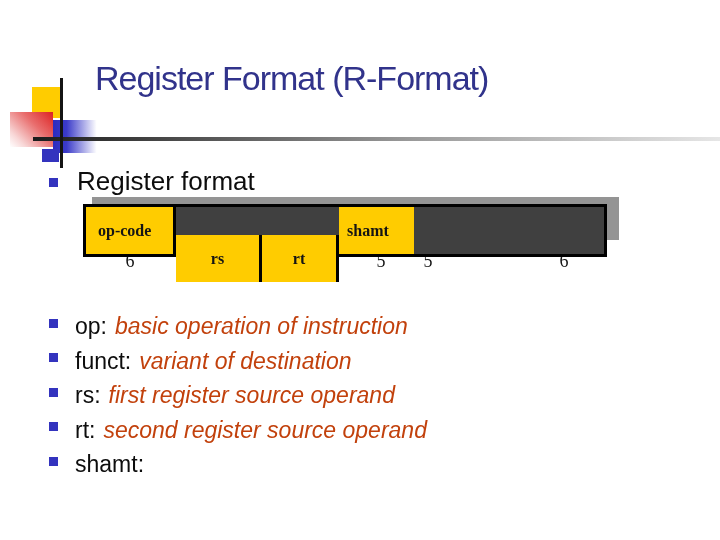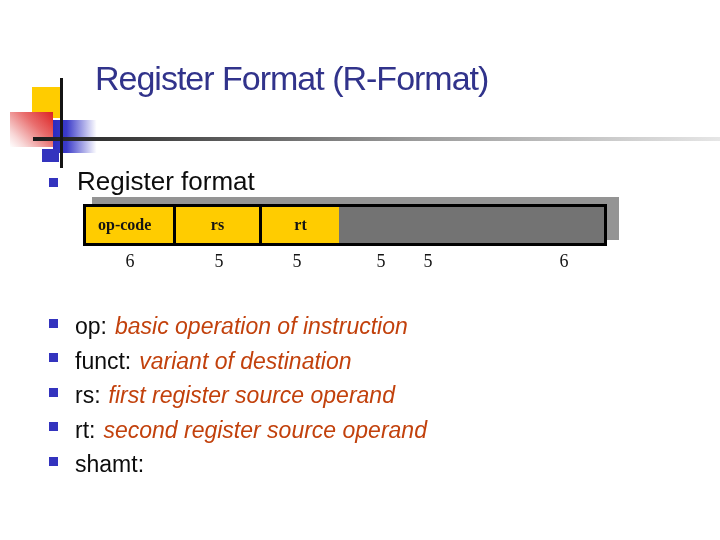--- a/index.html
+++ b/index.html
@@ -43,37 +43,37 @@
     position:absolute; left:77px; top:166px;
     font-size:26px; color:#0d0d0d; white-space:nowrap;
   }
 
   
   .table-shadow {
     position:absolute; left:92px; top:197px; width:527px; height:43px;
     background: var(--table-shadow, #949494); z-index:1;
   }
   .rf-table {
-    position:absolute; left:83px; top:204px; width:524px; height:42px;
+    position:absolute; left:83px; top:204px; width:524px; height:53px;
     display:flex; box-sizing:border-box;
-    border:3px solid #000; background:#737373; z-index:2;
+    border:3px solid #000; background:#404040; z-index:2;
   }
   .cell {
     box-sizing:border-box; height:100%;
     background: var(--field-fill, #FFCC00);
     border-right:3px solid #000;
     font-family:"Liberation Serif", serif; font-weight:bold; font-size:16px; color:#141414;
     display:flex; align-items:center;
   }
   .cell:last-child { border-right:none; }
   .w0 { width:90px; }  .w1 { width:86px; }  .w2 { width:77px; }
   .w3 { width:74px; }  .w4 { width:75px; }  .w5 { width:122px; }
   .pad  { padding-left:12px; }
   .pad8 { padding-left:8px; }
-  .ctr  { justify-content:center; }
+  .ctr  { justify-content:center;margin-top:28px; }
 
   .bits-row { position:absolute; left:0; top:251px; width:720px; height:20px; }
   .bit {
     position:absolute; transform:translateX(-50%);
     font-family:"Liberation Serif", serif; font-size:18px; color:#141414;
   }
 
   
   .defs { position:absolute; left:75px; top:306px; }
   .def-item { position:relative; height:34.4px; display:flex; align-items:flex-end; white-space:nowrap; }
@@ -96,20 +96,21 @@
   <div class="title">Register Format (R-Format)</div>
 
   <span class="bullet-sq heading-bullet"></span>
   <div class="heading-text">Register format</div>
 
   <div class="table-shadow"></div>
   <div class="rf-table">
     <div class="cell w0 pad">op-code</div>
     <div class="cell w1 ctr">rs</div>
     <div class="cell w2 ctr">rt</div>
+    <div class="cell w4 pad8">shamt</div>
   </div>
   <div class="bits-row">
     <span class="bit" style="left:130px">6</span>
     <span class="bit" style="left:219px">5</span>
     <span class="bit" style="left:297px">5</span>
     <span class="bit" style="left:381px">5</span>
     <span class="bit" style="left:428px">5</span>
     <span class="bit" style="left:564px">6</span>
   </div>
 

